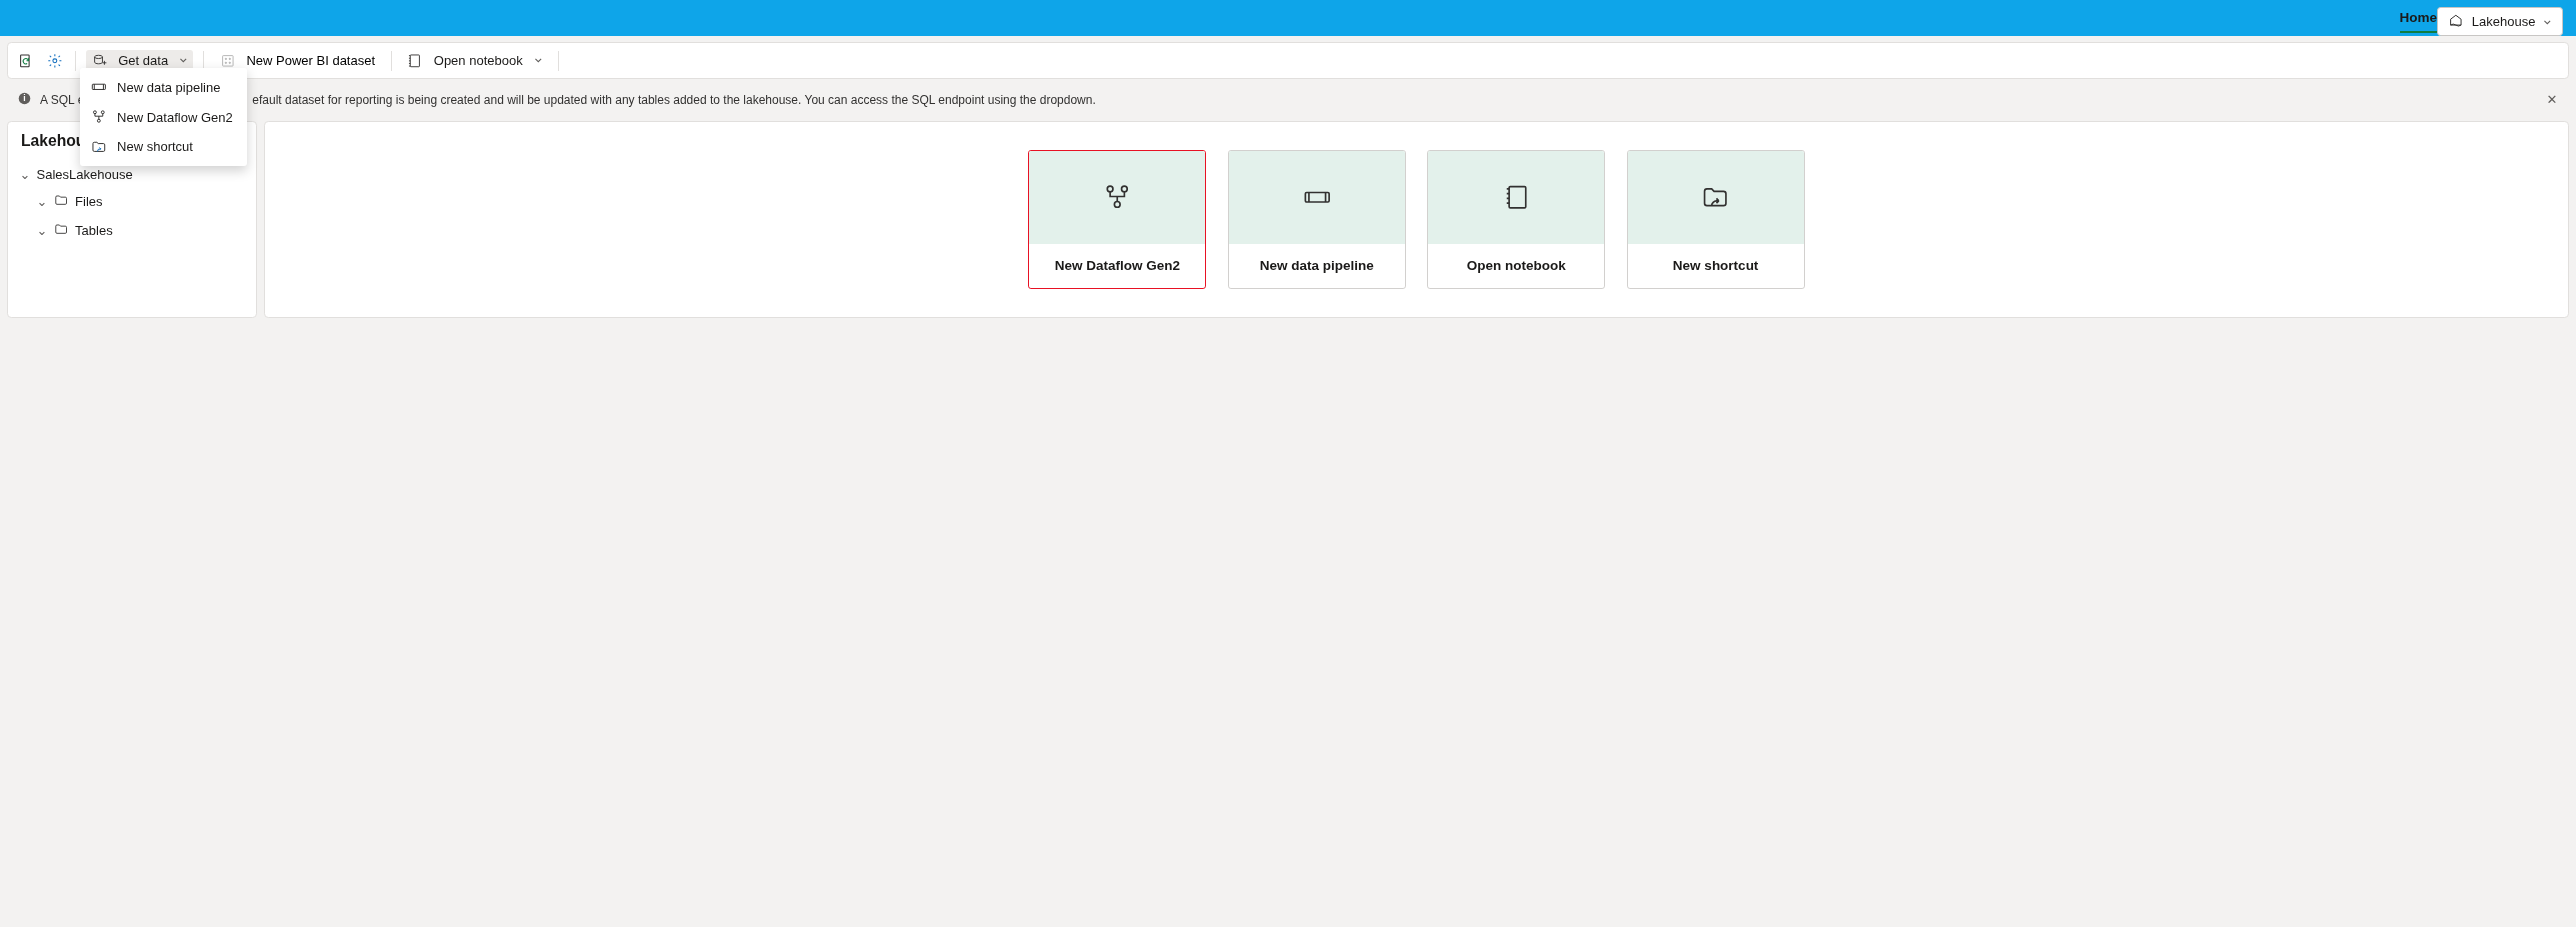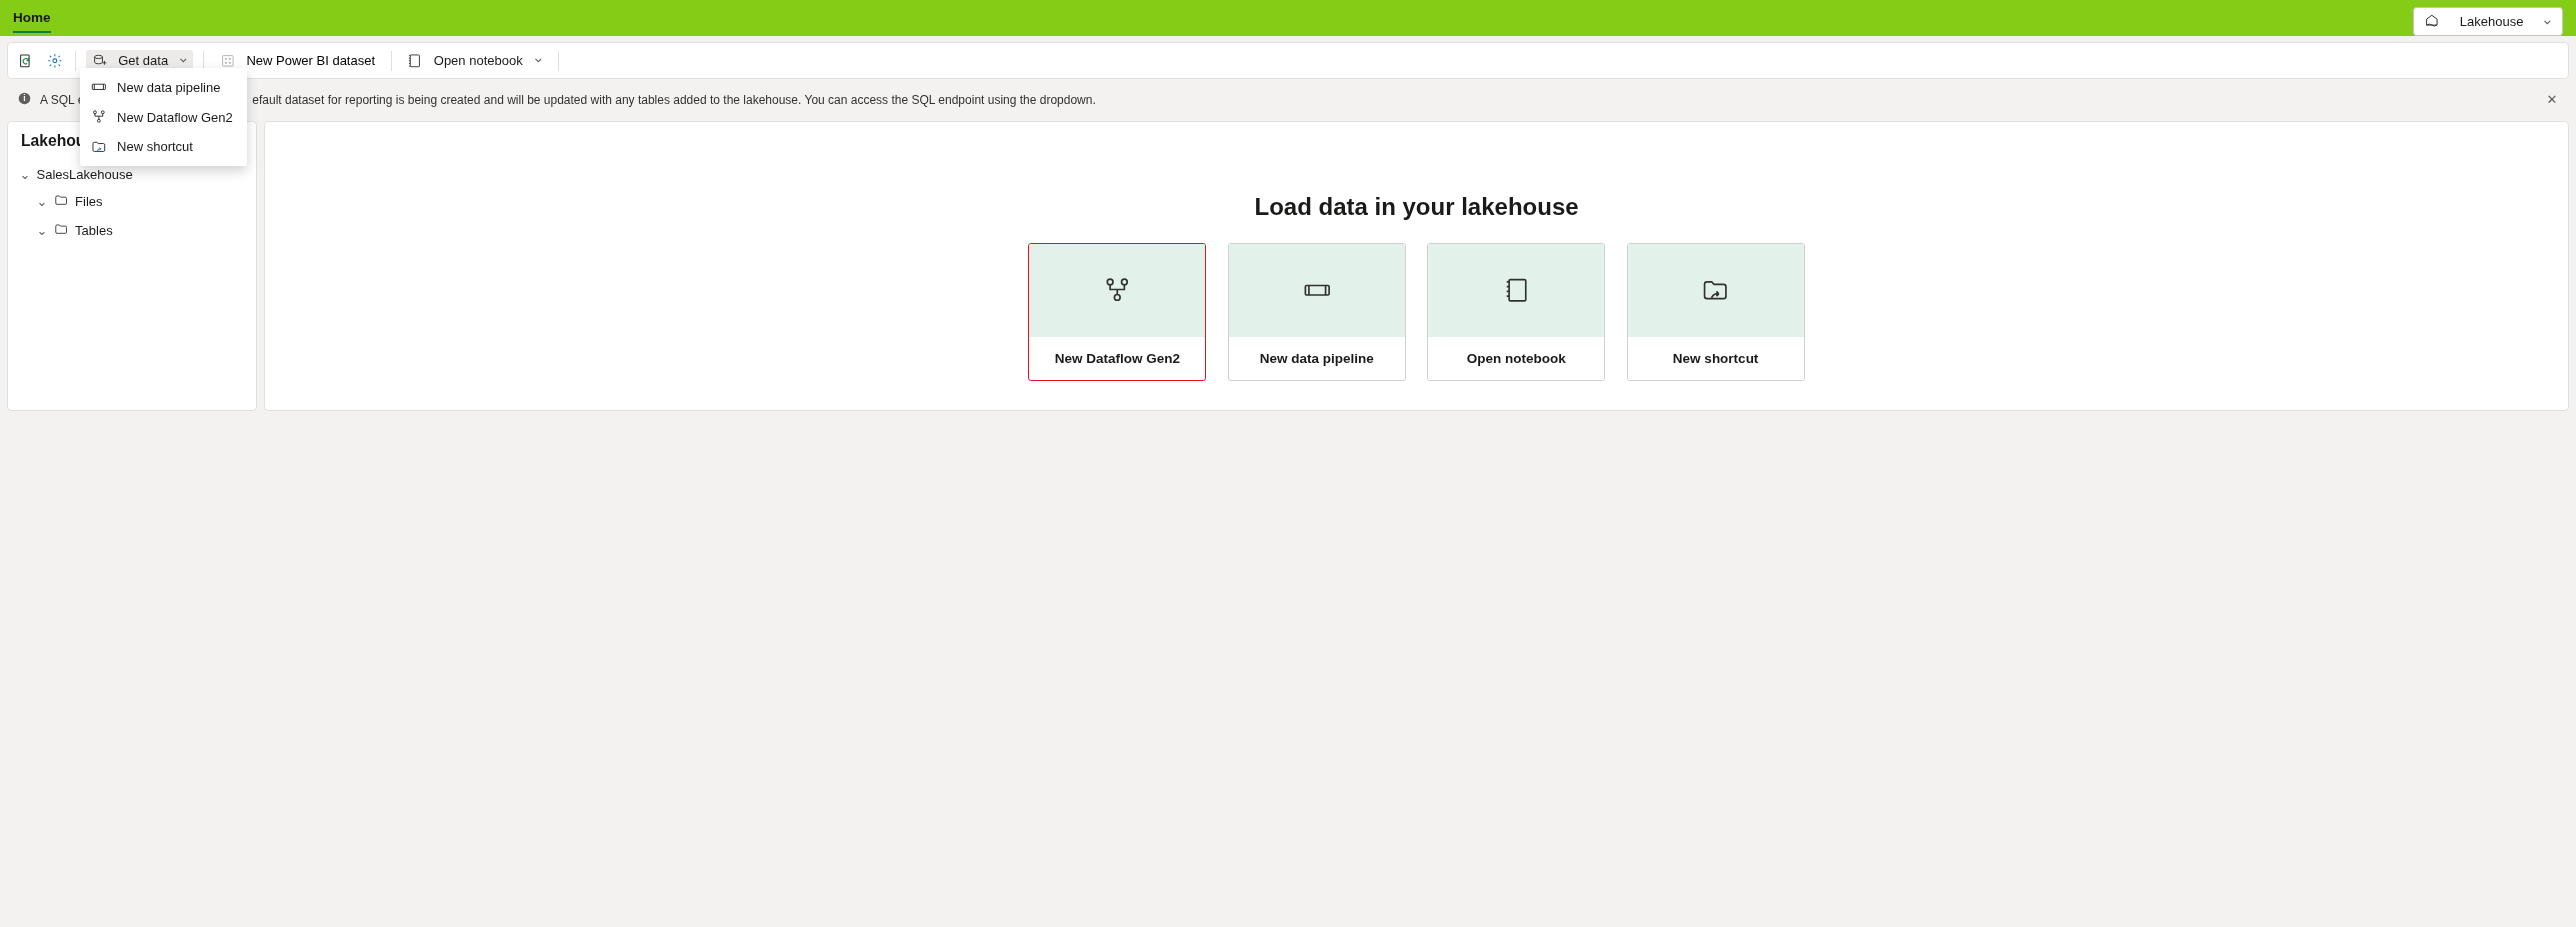--- a/index.html
+++ b/index.html
@@ -8,34 +8,34 @@
     font-family: "Segoe UI", Arial, sans-serif;
     font-size: 13px;
     color: #1b1a19;
     background: #f3f2f1;
   }
 
   
   .header {
     display: flex;
     align-items: center;
-    justify-content: space-between;
+    justify-content: flex-end;
     padding: 7.1px 13px 0 13px;
-    background: #84cc16;
+    background: #0ea5e9;
   }
   .home-tab {
     font-weight: 600;
     font-size: 13.5px;
     padding-bottom: 5.7px;
     border-bottom: 2.1px solid #107c41;
   }
   .lakehouse-selector {
     display: flex;
     align-items: center;
-    gap: 20px;
+    gap: 8px;
     background: #fff;
     border: 0.7px solid #c8c6c4;
     border-radius: 3.6px;
     padding: 4.3px 10px;
     font-size: 13px;
     cursor: pointer;
   }
 
   
   .toolbar {
@@ -325,21 +325,20 @@
       <span>
         <svg class="icon-svg" style="width:14.3px;height:14.3px" viewBox="0 0 24 24" fill="none" stroke="#323130" stroke-width="1.5">
             <path d="M3 7a2 2 0 0 1 2-2h4l2 2h8a2 2 0 0 1 2 2v8a2 2 0 0 1-2 2H5a2 2 0 0 1-2-2Z"></path>
           </svg>
       </span>
       <span>Tables</span>
     </div>
   </div>
 
   <div class="main">
-    <div class="main-title">Load data in your lakehouse</div>
     <div class="cards">
 
       <div class="card highlight">
         <div class="card-top">
           <svg class="icon-svg big" viewBox="0 0 24 24" fill="none" stroke="#323130" stroke-width="1.4">
             <circle cx="6" cy="5" r="2.4"></circle>
               <circle cx="18" cy="5" r="2.4"></circle>
               <circle cx="12" cy="18" r="2.4"></circle>
             <path d="M6 7.4v4h12V7.4M12 11.4v4.2"></path>
           </svg>

